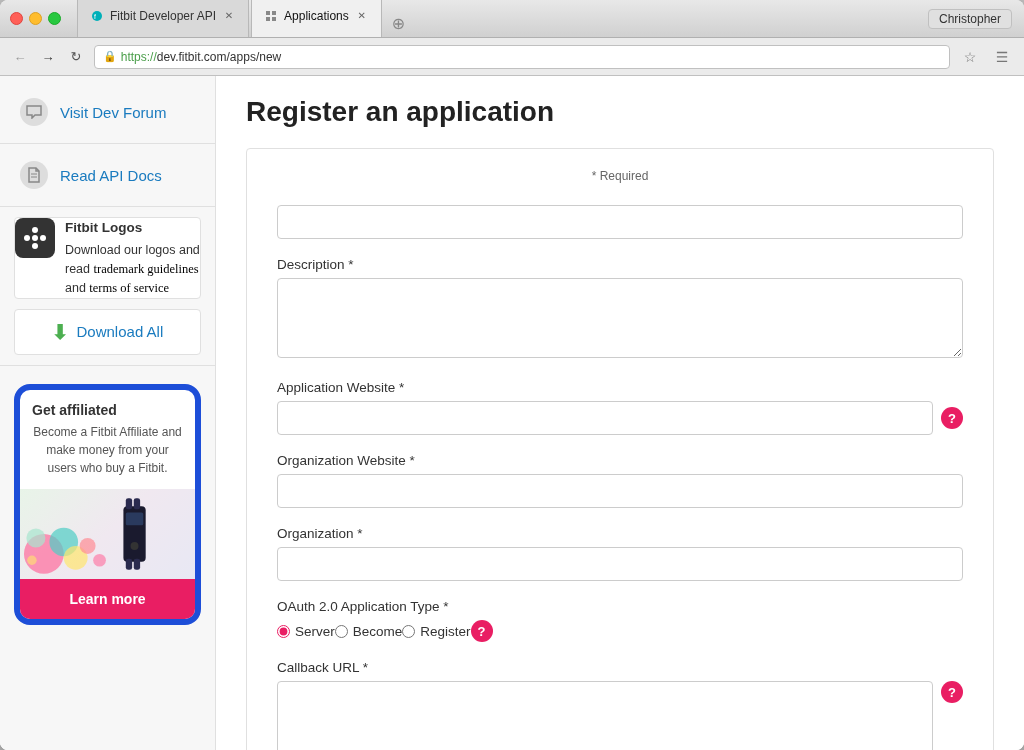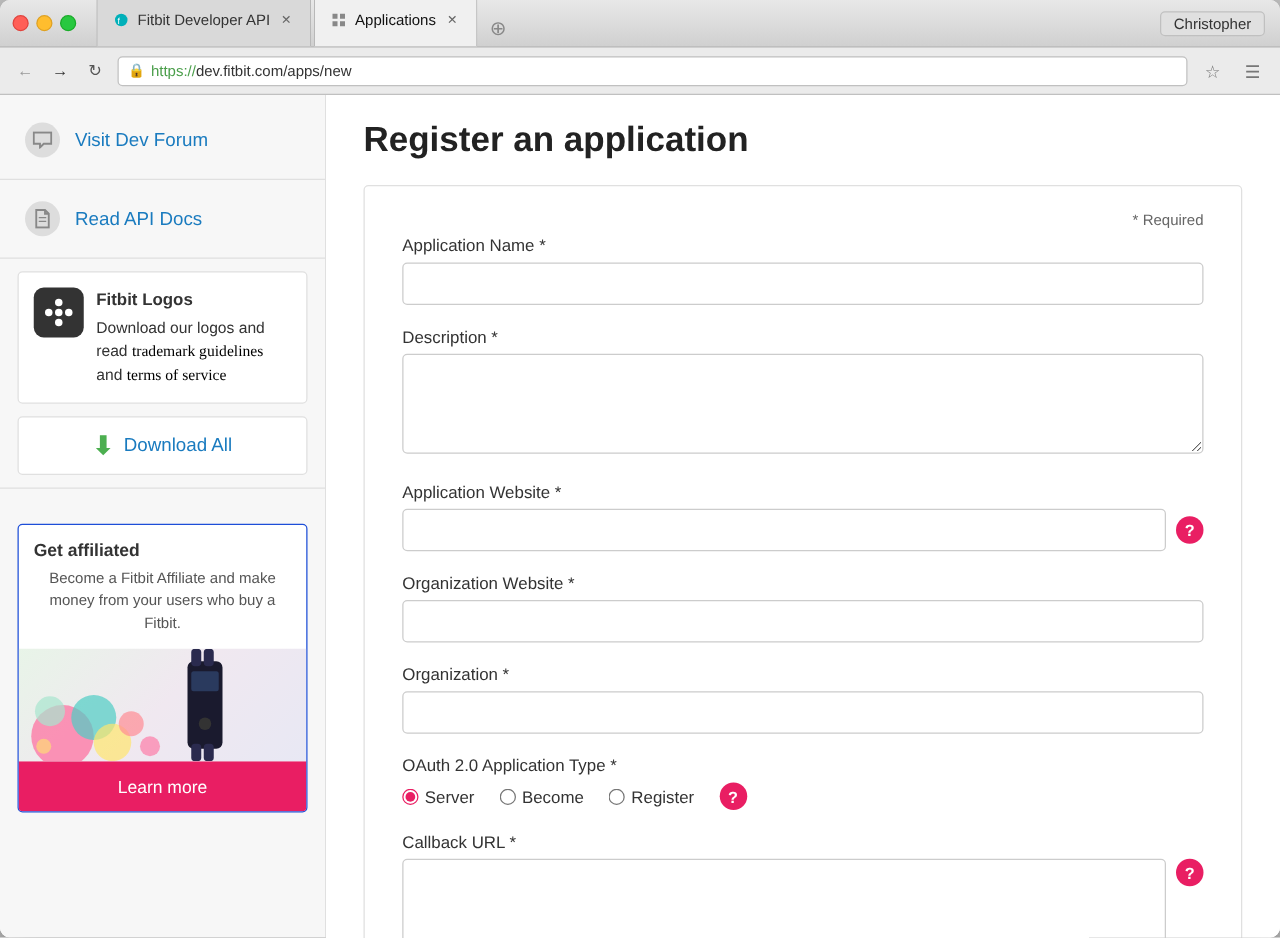--- a/index.html
+++ b/index.html
@@ -196,21 +196,21 @@
     
     .content-area {
       display: flex;
       flex: 1;
       overflow: hidden;
       background: white;
     }
 
     
     .sidebar {
-      width: 261px;
+      width: 216px;
       background: #f7f7f7;
       border-right: 1px solid #e0e0e0;
       flex-shrink: 0;
       overflow-y: auto;
       padding: 10px 0;
     }
 
     .sidebar-link {
       display: flex;
       align-items: center;
@@ -240,21 +240,20 @@
       height: 1px;
       background: #e0e0e0;
       margin: 5px 0;
     }
 
     .fitbit-logos-card {
       margin: 10px 14px;
       background: white;
       border: 1px solid #e0e0e0;
       border-radius: 4px;
-      padding: 12px;
       display: flex;
       gap: 10px;
     }
 
     .fitbit-logo-icon {
       width: 40px;
       height: 40px;
       background: #333;
       border-radius: 8px;
       display: flex;
@@ -285,24 +284,24 @@
       cursor: pointer;
     }
 
     .download-arrow {
       color: #4caf50;
       font-size: 20px;
       font-weight: bold;
     }
 
     .affiliate-card {
-      margin: 28px 14px;
-      background: white;
-      border: 1px solid #1d4ed8;
-      border-radius: 4px;
+      margin: 18px 14px;
+      background: white;
+      border: 6px solid #1d4ed8;
+      border-radius: 16px;
       overflow: hidden;
     }
 
     .affiliate-top {
       padding: 12px;
     }
 
     .affiliate-title {
       font-size: 14px;
       font-weight: bold;
@@ -329,21 +328,21 @@
     }
 
     .learn-more-btn {
       display: block;
       width: 100%;
       background: #e91e63;
       color: white;
       text-align: center;
       padding: 12px;
       font-size: 14px;
-      font-weight: normal;
+      font-weight: bold;
       cursor: pointer;
       border: none;
     }
 
     
     .main-page {
       flex: 1;
       overflow-y: auto;
       background: white;
       padding: 20px 30px 30px;
@@ -357,24 +356,24 @@
     }
 
     .form-container {
       background: white;
       border: 1px solid #e0e0e0;
       border-radius: 4px;
       padding: 20px 30px 30px;
     }
 
     .required-note {
-      text-align: right;
+      text-align: center;
       font-size: 12px;
       color: #666;
-      margin-bottom: 6px;
+      margin-bottom: 22px;
     }
 
     .form-group {
       margin-bottom: 18px;
     }
 
     .form-label {
       display: block;
       font-size: 13.5px;
       color: #333;
@@ -426,21 +425,20 @@
       color: white;
       font-size: 13px;
       font-weight: bold;
       cursor: pointer;
       flex-shrink: 0;
     }
 
     .radio-group {
       display: flex;
       align-items: center;
-      gap: 20px;
       margin-top: 4px;
     }
 
     .radio-option {
       display: flex;
       align-items: center;
       gap: 5px;
       font-size: 13.5px;
       color: #333;
       cursor: pointer;
@@ -602,21 +600,20 @@
 
     </div>
 
     <div class="main-page">
       <h1 class="page-title">Register an application</h1>
 
       <div class="form-container">
         <div class="required-note">* Required</div>
 
         <div class="form-group">
-          <label class="form-label">Application Name *</label>
           <input class="form-input" type="text" style="">
         </div>
 
         <div class="form-group">
           <label class="form-label">Description *</label>
           <textarea class="form-textarea" style=""></textarea>
         </div>
 
         <div class="form-group">
           <label class="form-label">Application Website *</label>

